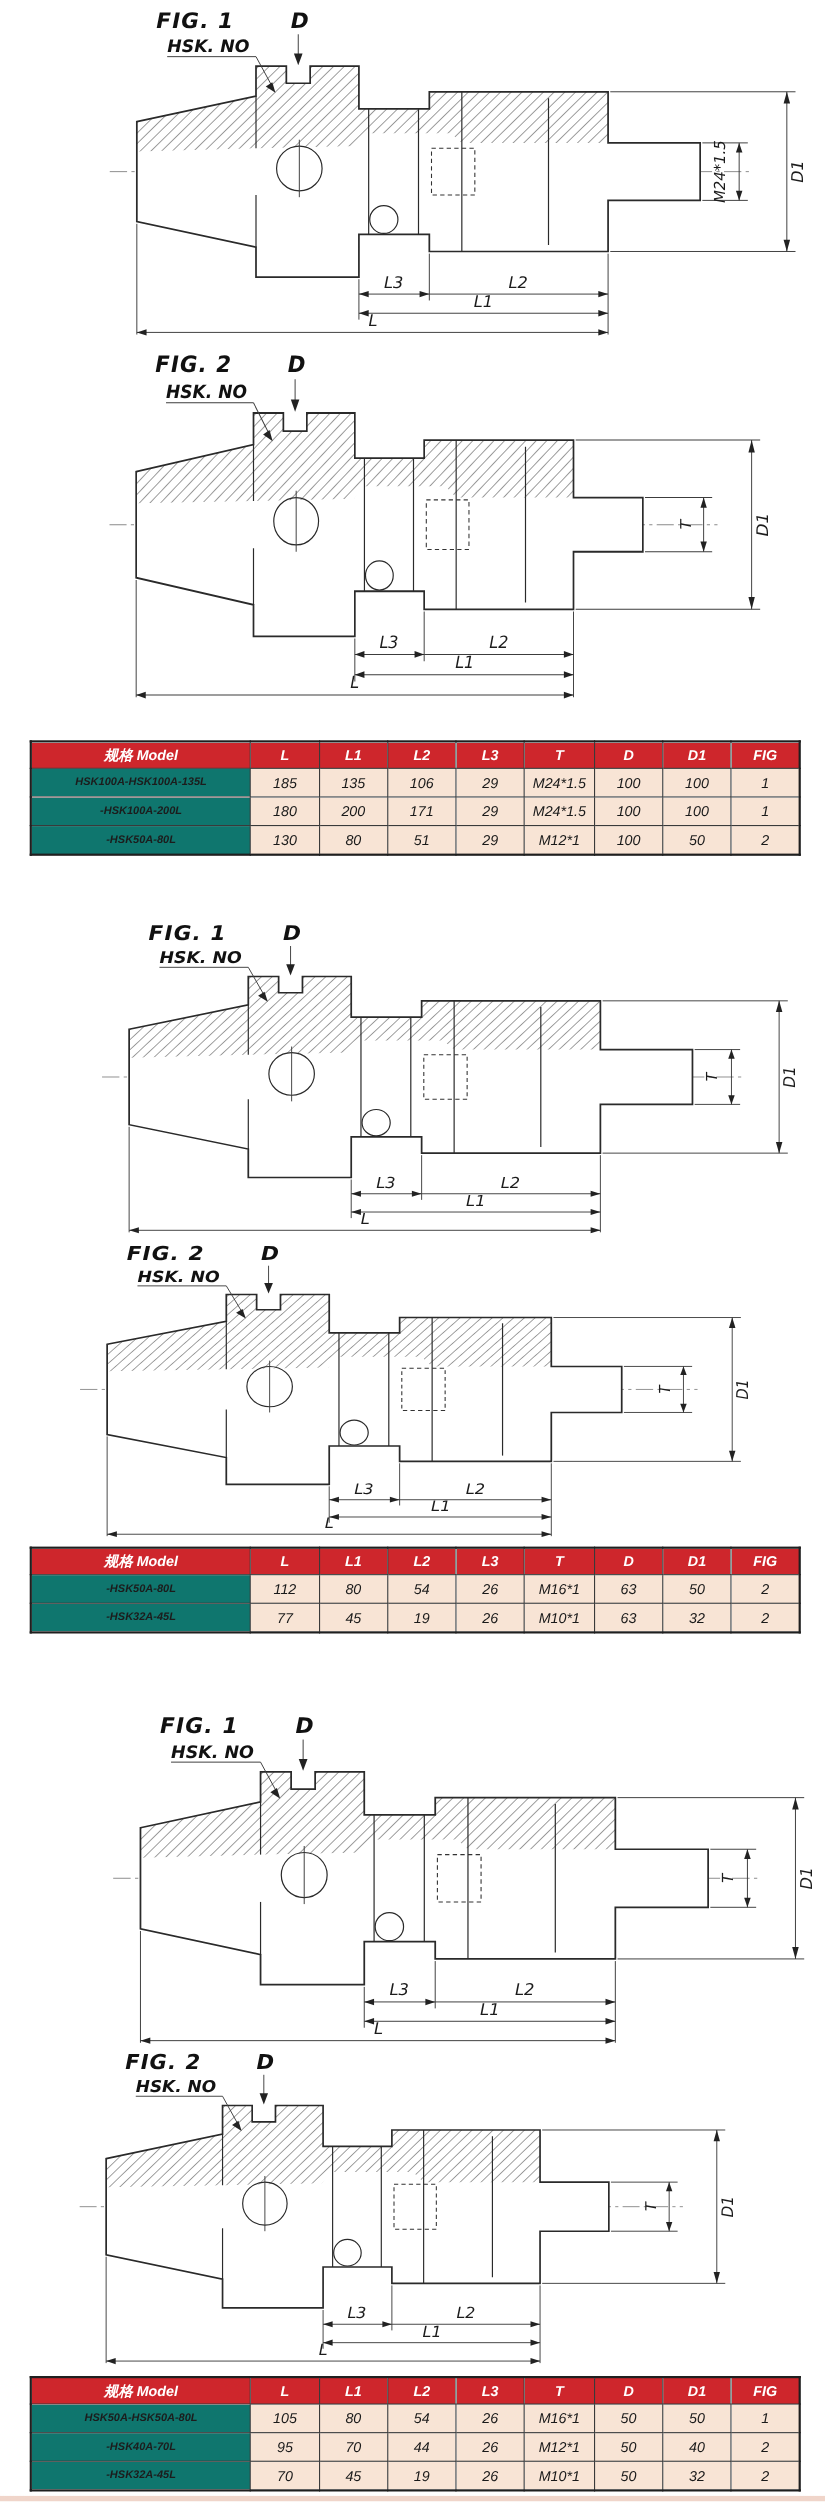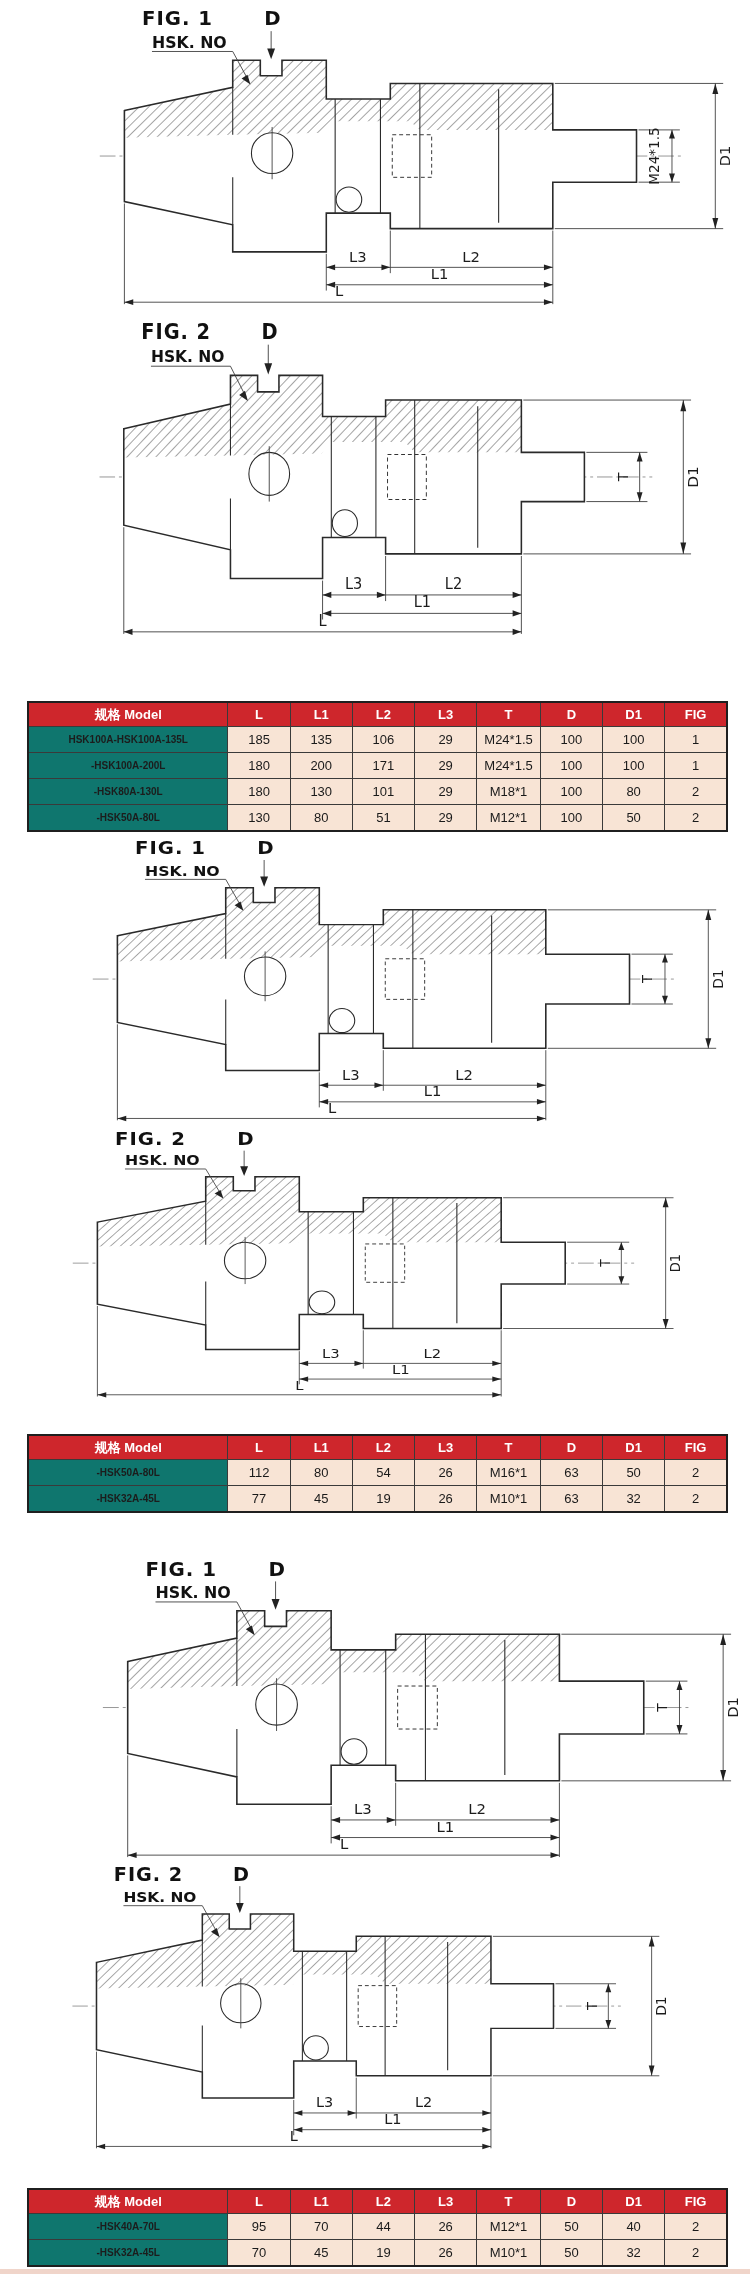--- a/index.html
+++ b/index.html
@@ -1,35 +1,35 @@
 <!DOCTYPE html>
 <html><head>
 <meta charset="utf-8">
 <style>
   html,body{margin:0;padding:0;background:#fff;}
   body{font-family:"Liberation Sans",sans-serif;}
-  #page{position:relative;width:750px;height:2274px;background:#ffffff;overflow:hidden;}
+  #page{position:relative;width:750px;height:2274px;background:#ffffff;overflow:hidden;font-style:italic;}
   .fig{position:absolute;}
   .fig svg{display:block;width:100%;height:100%;}
 
   
   .ol-fill{fill:#ffffff;stroke:none;}
   .ol{fill:none;stroke:#2a2a2a;stroke-width:1.6;stroke-linejoin:miter;}
   .ol2{fill:none;stroke:#2a2a2a;stroke-width:1.1;}
   .thin{fill:none;stroke:#3c3c3c;stroke-width:0.9;}
   .cl{fill:none;stroke:#8a8a8a;stroke-width:0.9;stroke-dasharray:16 4 3 4;}
   .dash{fill:none;stroke:#333;stroke-width:1;stroke-dasharray:4 3;}
   .ah{fill:#222;stroke:none;}
   .dimtxt{fill:#1c1c1c;font-family:"DejaVu Sans",sans-serif;font-size:15px;font-weight:500;}
   .dimtxt-sm{fill:#1c1c1c;font-family:"DejaVu Sans",sans-serif;font-size:14px;font-weight:500;}
   .figtxt{fill:#111;font-family:"DejaVu Sans",sans-serif;font-size:20px;font-weight:700;letter-spacing:1px;}
   .hsktxt{fill:#111;font-family:"DejaVu Sans",sans-serif;font-size:16px;font-weight:700;}
 
   
-  .tblwrap{position:absolute;margin-top:28px;}
+  .tblwrap{position:absolute;}
   table.spec{border-collapse:collapse;table-layout:fixed;width:100%;border:2px solid #1f1f1f;}
   table.spec th, table.spec td{border:1px solid #3a3a3a;text-align:center;padding:0;overflow:hidden;white-space:nowrap;}
   table.spec th{background:#ce262c;color:#ffffff;font-size:13px;font-weight:700;height:23px;}
   table.spec td{background:#f8e4d5;color:#1a1a1a;font-size:13px;height:25px;}
   table.spec td.model{background:#0f766e;font-weight:700;font-size:10px;color:#1c1c1c;}
   .footer-strip{position:absolute;left:0;width:750px;background:#f0d5ca;}
 </style>
 </head>
 <body>
 
@@ -224,31 +224,20 @@
             <td>180</td>
             <td>200</td>
             <td>171</td>
             <td>29</td>
             <td>M24*1.5</td>
             <td>100</td>
             <td>100</td>
             <td>1</td>
           </tr>
           <tr>
-            <td class="model">-HSK80A-130L</td>
-            <td>180</td>
-            <td>130</td>
-            <td>101</td>
-            <td>29</td>
-            <td>M18*1</td>
-            <td>100</td>
-            <td>80</td>
-            <td>2</td>
-          </tr>
-          <tr>
             <td class="model">-HSK50A-80L</td>
             <td>130</td>
             <td>80</td>
             <td>51</td>
             <td>29</td>
             <td>M12*1</td>
             <td>100</td>
             <td>50</td>
             <td>2</td>
           </tr>
@@ -622,20 +611,31 @@
             <th>L2</th>
             <th>L3</th>
             <th>T</th>
             <th>D</th>
             <th>D1</th>
             <th>FIG</th>
           </tr>
         </thead>
         <tbody>
           <tr>
+            <td class="model">HSK50A-HSK50A-80L</td>
+            <td>105</td>
+            <td>80</td>
+            <td>54</td>
+            <td>26</td>
+            <td>M16*1</td>
+            <td>50</td>
+            <td>50</td>
+            <td>1</td>
+          </tr>
+          <tr>
             <td class="model">-HSK40A-70L</td>
             <td>95</td>
             <td>70</td>
             <td>44</td>
             <td>26</td>
             <td>M12*1</td>
             <td>50</td>
             <td>40</td>
             <td>2</td>
           </tr>

